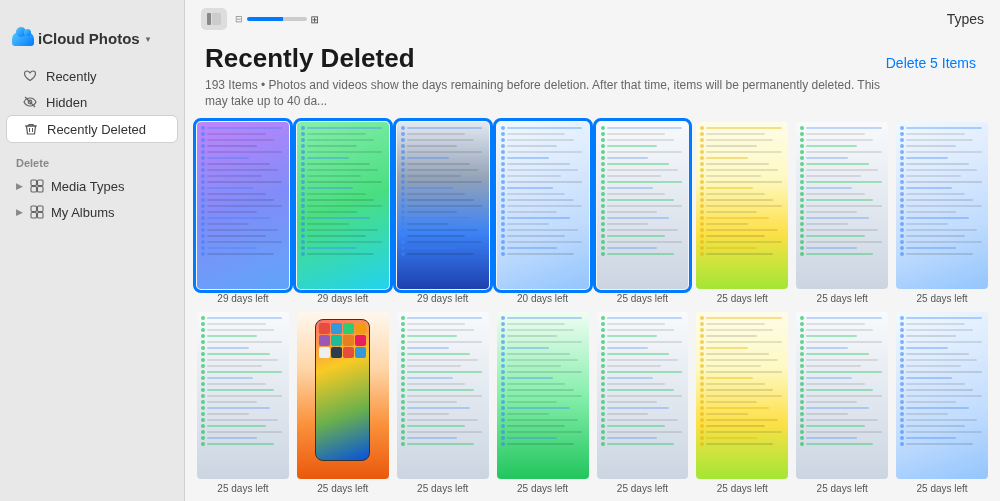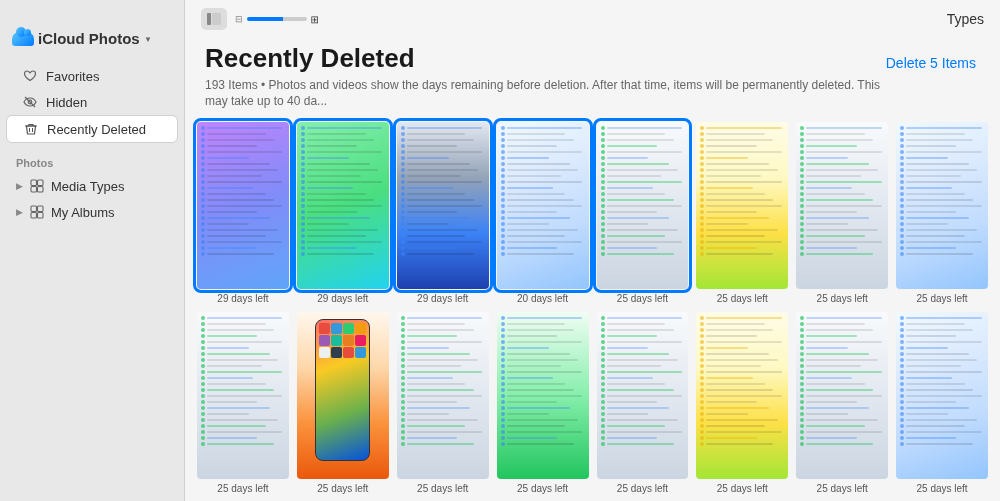--- a/index.html
+++ b/index.html
@@ -285,21 +285,21 @@
   </div>
 
 
 
   <div class="sidebar-item">
     <span class="sidebar-icon">
       <svg width="14" height="14" viewBox="0 0 14 14" fill="none">
         <path d="M7 11.5C7 11.5 1.5 8 1.5 4.5C1.5 3 2.7 2 4 2C5.2 2 6.3 2.8 7 3.8C7.7 2.8 8.8 2 10 2C11.3 2 12.5 3 12.5 4.5C12.5 8 7 11.5 7 11.5Z" stroke="#666" stroke-width="1.2"></path>
       </svg>
     </span>
-    <span class="sidebar-item-label">Favorites</span>
+    <span class="sidebar-item-label">Recently</span>
   </div>
 
   <div class="sidebar-item">
     <span class="sidebar-icon">
       <svg width="14" height="14" viewBox="0 0 14 14" fill="none">
         <path d="M1 7C1 7 3 3 7 3C11 3 13 7 13 7C13 7 11 11 7 11C3 11 1 7 1 7Z" stroke="#666" stroke-width="1.2"></path>
         <circle cx="7" cy="7" r="1.8" stroke="#666" stroke-width="1.2"></circle>
         <line x1="2" y1="2" x2="12" y2="12" stroke="#666" stroke-width="1.2"></line>
       </svg>
     </span>
@@ -311,21 +311,21 @@
       <svg width="14" height="14" viewBox="0 0 14 14" fill="none">
         <path d="M2.5 4H11.5L10.5 12H3.5L2.5 4Z" stroke="#555" stroke-width="1.2"></path>
         <path d="M1 4H13M5 4V2.5H9V4" stroke="#555" stroke-width="1.2"></path>
         <line x1="5.5" y1="6" x2="5.5" y2="10" stroke="#555" stroke-width="1"></line>
         <line x1="8.5" y1="6" x2="8.5" y2="10" stroke="#555" stroke-width="1"></line>
       </svg>
     </span>
     <span class="sidebar-item-label">Recently Deleted</span>
   </div>
 
-  <div class="section-label" style="margin-top:10px;">Photos</div>
+  <div class="section-label" style="margin-top:10px;">Delete</div>
 
   <div class="sidebar-group">
     <span class="group-arrow">▶</span>
     <span class="sidebar-icon">
       <svg width="14" height="14" viewBox="0 0 14 14" fill="none">
         <rect x="1" y="1" width="5.5" height="5.5" rx="1" stroke="#666" stroke-width="1.1"></rect>
         <rect x="7.5" y="1" width="5.5" height="5.5" rx="1" stroke="#666" stroke-width="1.1"></rect>
         <rect x="1" y="7.5" width="5.5" height="5.5" rx="1" stroke="#666" stroke-width="1.1"></rect>
         <rect x="7.5" y="7.5" width="5.5" height="5.5" rx="1" stroke="#666" stroke-width="1.1"></rect>
       </svg>

